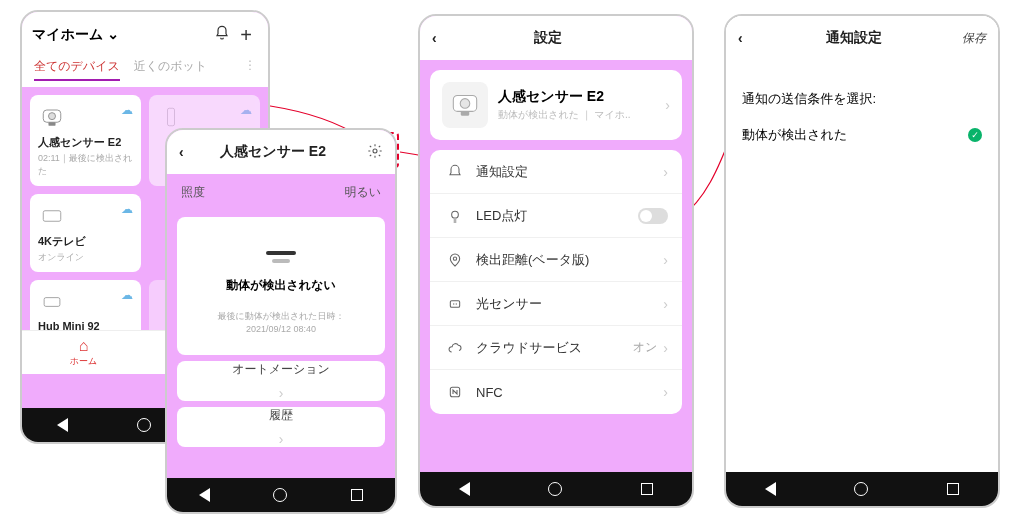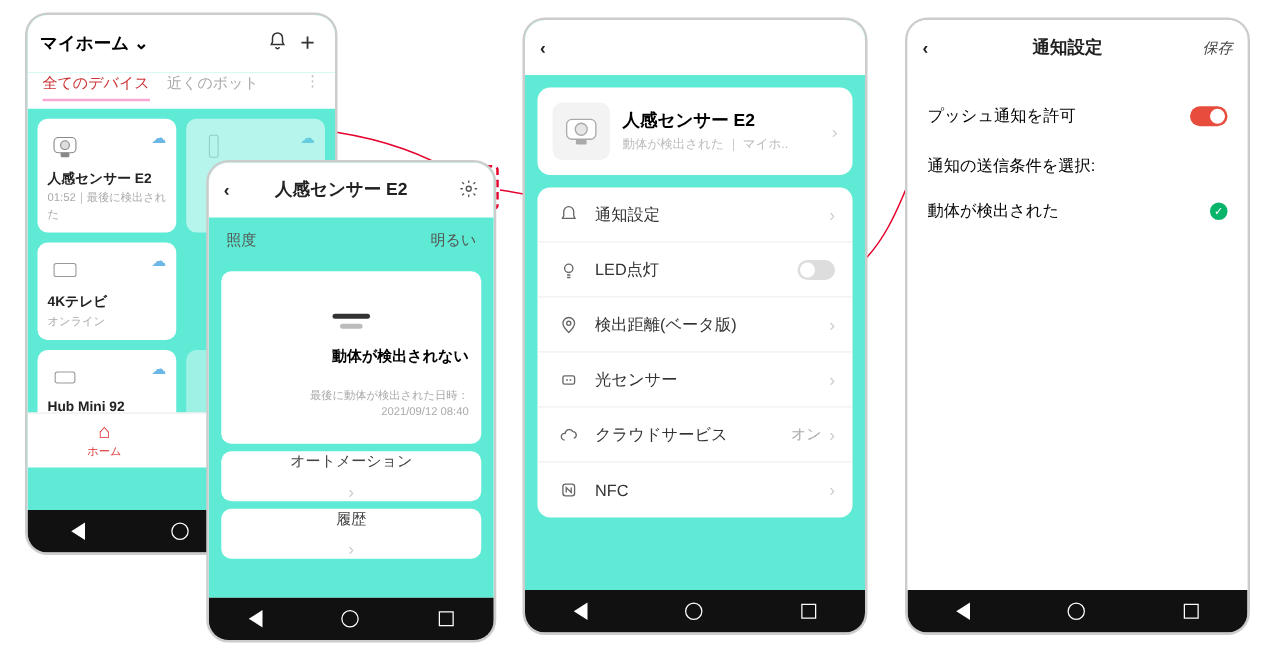--- a/index.html
+++ b/index.html
@@ -1,21 +1,21 @@
 <!DOCTYPE html>
 <html><head>
 <meta charset="utf-8">
 <style>
   *{box-sizing:border-box;margin:0;padding:0;}
   body{font-family:"Helvetica Neue",Arial,"Hiragino Kaku Gothic ProN","Yu Gothic",sans-serif;background:#fff;}
   .stage{position:relative;width:1024px;height:528px;background:#fff;overflow:hidden;}
 
   
   .phone{position:absolute;border:2px solid #ccc;border-radius:18px;background:#fff;display:flex;flex-direction:column;overflow:hidden;}
-  .phone .screen{flex:1 1 auto;background:#5eead4;position:relative;overflow:hidden;}
+  .phone .screen{flex:1 1 auto;background:#f0abfc;position:relative;overflow:hidden;}
   .navbar{height:34px;background:#111;display:flex;align-items:center;justify-content:space-around;}
   .navbar .square{width:12px;height:12px;border:1.6px solid #fff;}
   .navbar .circle{width:14px;height:14px;border:1.6px solid #fff;border-radius:50%;}
   .navbar .tri{width:0;height:0;border-top:7px solid transparent;border-bottom:7px solid transparent;border-right:11px solid #fff;}
 
   
   .hdr{display:flex;align-items:center;height:44px;padding:0 12px;background:#fff;font-size:14px;font-weight:600;color:#222;}
   .hdr .title{flex:1;text-align:center;}
   .hdr .back{width:20px;}
   .hdr .right{width:36px;text-align:right;font-weight:500;font-size:12px;color:#444;font-style:italic;}
@@ -24,34 +24,34 @@
   .row .lbl{flex:1;}
   .row .val{font-size:12px;color:#aaa;margin-right:6px;}
   .chev{color:#ccc;font-size:14px;}
 
   
   .topA{display:flex;align-items:center;height:46px;padding:0 10px;background:#fff;}
   .topA .home{font-size:14px;font-weight:600;}
   .topA .sp{flex:1;}
   .topA .hi{width:24px;text-align:center;color:#333;}
   .tabsA{display:flex;gap:14px;padding:0 12px 6px;font-size:12px;color:#aaa;background:#fff;}
-  .tabsA .act{color:#c33;border-bottom:2px solid #f9a8d4;padding-bottom:4px;}
+  .tabsA .act{color:#c33;border-bottom:2px solid #a21caf;padding-bottom:4px;}
   .gridA{padding:8px;display:grid;grid-template-columns:1fr 1fr;gap:8px;}
   .card{background:#fff;border-radius:8px;padding:8px;position:relative;min-height:68px;}
   .card .ci{width:28px;height:28px;margin-bottom:4px;}
   .card .cloud{position:absolute;top:8px;right:8px;color:#6bb7e6;font-size:12px;}
   .card .nm{font-size:11px;font-weight:600;color:#222;}
   .card .st{font-size:9px;color:#aaa;margin-top:2px;}
   .tabbar{position:absolute;bottom:34px;left:0;right:0;height:44px;background:#fff;border-top:1px solid #eee;display:flex;}
   .tabbar .tb{flex:1;display:flex;flex-direction:column;align-items:center;justify-content:center;font-size:9px;color:#888;}
   .tabbar .tb.act{color:#d33;}
 
   
   .luxrow{display:flex;justify-content:space-between;padding:10px 14px;font-size:12px;color:#555;}
-  .motionBox{background:#fff;margin:6px 10px;border-radius:8px;text-align:right;padding:34px 10px 20px;}
+  .motionBox{background:#fff;margin:6px 10px;border-radius:8px;text-align:center;padding:34px 10px 20px;}
   .motionBox .bar{width:30px;height:4px;background:#333;border-radius:2px;margin:0 auto 4px;}
   .motionBox .bar.s{width:18px;background:#bbb;}
   .motionBox h4{font-size:12px;font-weight:700;margin-top:14px;}
   .motionBox .sub{font-size:9px;color:#aaa;margin-top:16px;line-height:1.4;}
   .sect{background:#fff;margin:6px 10px;border-radius:8px;}
   .sect .srow{display:flex;align-items:center;justify-content:space-between;height:40px;padding:0 12px;font-size:12px;color:#444;flex-direction:column;}
 
   
   .devhdr{display:flex;align-items:center;background:#fff;margin:10px;border-radius:10px;padding:12px;}
   .devhdr .img{width:46px;height:46px;border-radius:8px;background:#f3f3f3;display:flex;align-items:center;justify-content:center;margin-right:10px;}
@@ -105,21 +105,21 @@
       <div class="card">
         <div class="ci">
           <svg class="camsvg" viewBox="0 0 32 32">
                 <rect x="6" y="8" width="20" height="14" rx="4" fill="#fff" stroke="#888"></rect>
                 <circle cx="16" cy="15" r="4" fill="#ddd" stroke="#888"></circle>
                 <rect x="12" y="22" width="8" height="4" rx="1" fill="#888"></rect>
               </svg>
         </div>
         <span class="cloud">☁</span>
         <div class="nm">人感センサー E2</div>
-        <div class="st">01:52｜最後に検出された</div>
+        <div class="st">02:11｜最後に検出された</div>
       </div>
       <div class="card" style="opacity:.55">
         <div class="ci">
           <svg class="camsvg" viewBox="0 0 32 32">
                 <rect x="12" y="6" width="8" height="20" rx="2" fill="#fff" stroke="#bbb"></rect>
               </svg>
         </div>
         <span class="cloud">☁</span>
       </div>
       <div class="card">
@@ -205,20 +205,21 @@
     <div class="tri"></div>
     <div class="circle"></div>
     <div class="square"></div>
   </div>
 </div>
 
 <div class="phone" style="left:418px;top:14px;width:276px;height:494px;z-index:1;">
   <div class="screen">
     <div class="hdr">
       <span class="back">‹</span>
+      <span class="title">設定</span>
       <span class="right"></span>
     </div>
     <div class="devhdr">
       <div class="img">
         <svg viewBox="0 0 32 32" width="34" height="34">
               <rect x="5" y="7" width="22" height="15" rx="4" fill="#fff" stroke="#aaa"></rect>
               <circle cx="16" cy="14.5" r="4.5" fill="#e6e6e6" stroke="#aaa"></circle>
               <rect x="12" y="22" width="8" height="4" rx="1" fill="#aaa"></rect>
             </svg>
       </div>
@@ -299,24 +300,20 @@
 </div>
 
 <div class="phone" style="left:724px;top:14px;width:276px;height:494px;z-index:1;">
   <div class="screen" style="background:#fff;">
     <div class="hdr">
       <span class="back">‹</span>
       <span class="title">通知設定</span>
       <span class="right">保存</span>
     </div>
     <div style="padding:16px 16px 0;">
-      <div style="display:flex;align-items:center;justify-content:space-between;height:34px;">
-        <span style="font-size:13px;">プッシュ通知を許可</span>
-        <span class="toggle on"></span>
-      </div>
       <div style="font-size:13px;margin:14px 0 12px;">通知の送信条件を選択:</div>
       <div style="display:flex;align-items:center;justify-content:space-between;height:30px;">
         <span style="font-size:13px;">動体が検出された</span>
         <span class="dotOk">✓</span>
       </div>
     </div>
   </div>
   <div class="navbar">
     <div class="tri"></div>
     <div class="circle"></div>

